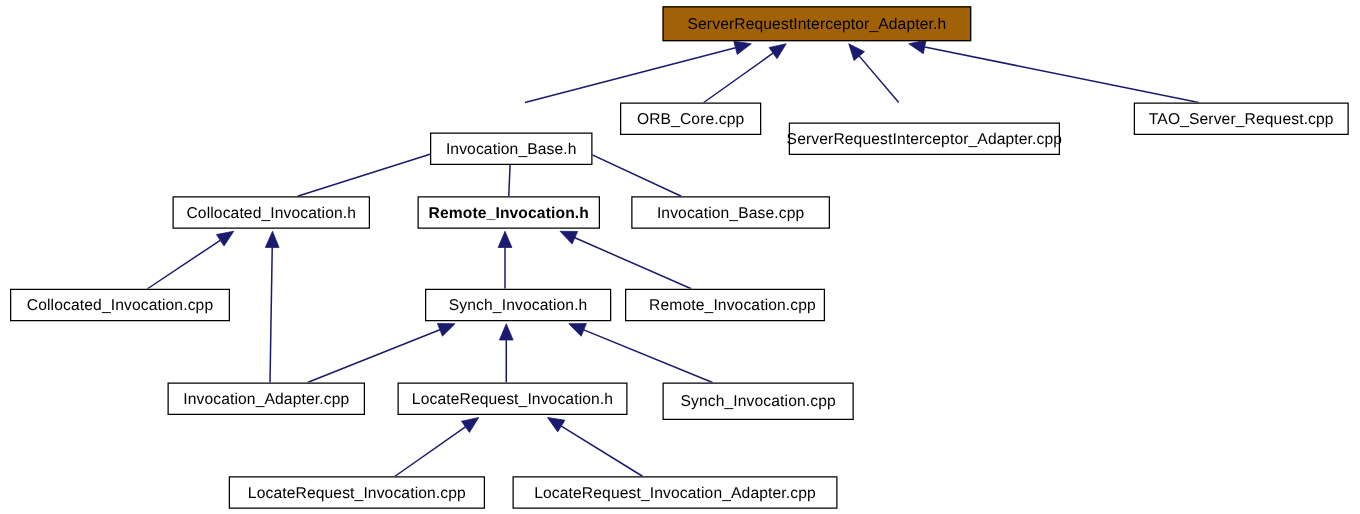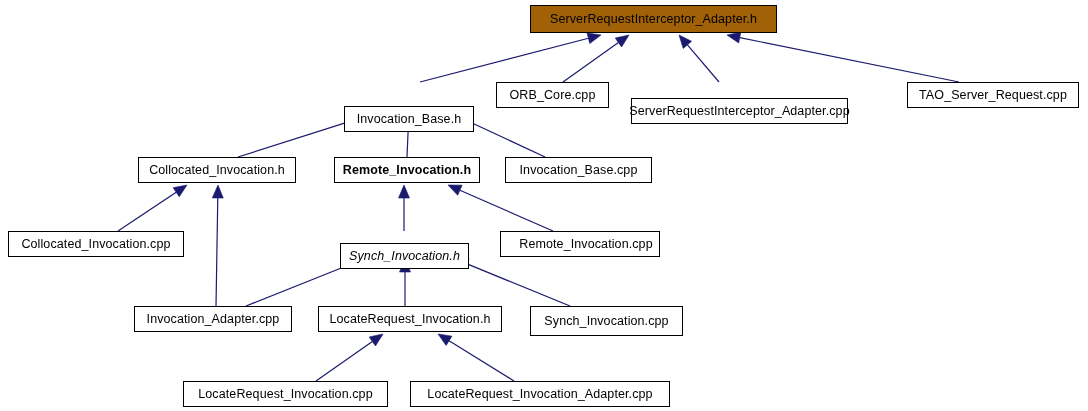--- a/index.html
+++ b/index.html
@@ -131,27 +131,27 @@
       </div>
       <div class="node" style="left: 907px; top: 82px; width: 172px; height: 26px;">
         <span class="node-label">TAO_Server_Request.cpp</span>
       </div>
       <div class="node" style="left: 138px; top: 157px; width: 158px; height: 26px;">
         <span class="node-label">Collocated_Invocation.h</span>
       </div>
       <div class="node" style="left: 334px; top: 157px; width: 146px; height: 26px; font-weight: bold;">
         <span class="node-label">Remote_Invocation.h</span>
       </div>
-      <div class="node" style="left: 505px; top: 157px; width: 147px; height: 26px;">
+      <div class="node" style="left: 505px; top: 157px; width: 159px; height: 26px;">
         <span class="node-label">Invocation_Base.cpp</span>
       </div>
       <div class="node" style="left: 8px; top: 231px; width: 176px; height: 26px;">
         <span class="node-label">Collocated_Invocation.cpp</span>
       </div>
-      <div class="node" style="left: 340px; top: 243px; width: 129px; height: 26px; font-style: italic;">
+      <div class="node" style="left: 340px; top: 231px; width: 149px; height: 26px;">
         <span class="node-label">Synch_Invocation.h</span>
       </div>
       <div class="node" style="left: 500px; top: 231px; width: 160px; height: 26px; padding-left: 12px;">
         <span class="node-label">Remote_Invocation.cpp</span>
       </div>
       <div class="node" style="left: 134px; top: 306px; width: 158px; height: 26px;">
         <span class="node-label">Invocation_Adapter.cpp</span>
       </div>
       <div class="node" style="left: 318px; top: 306px; width: 184px; height: 26px;">
         <span class="node-label">LocateRequest_Invocation.h</span>

